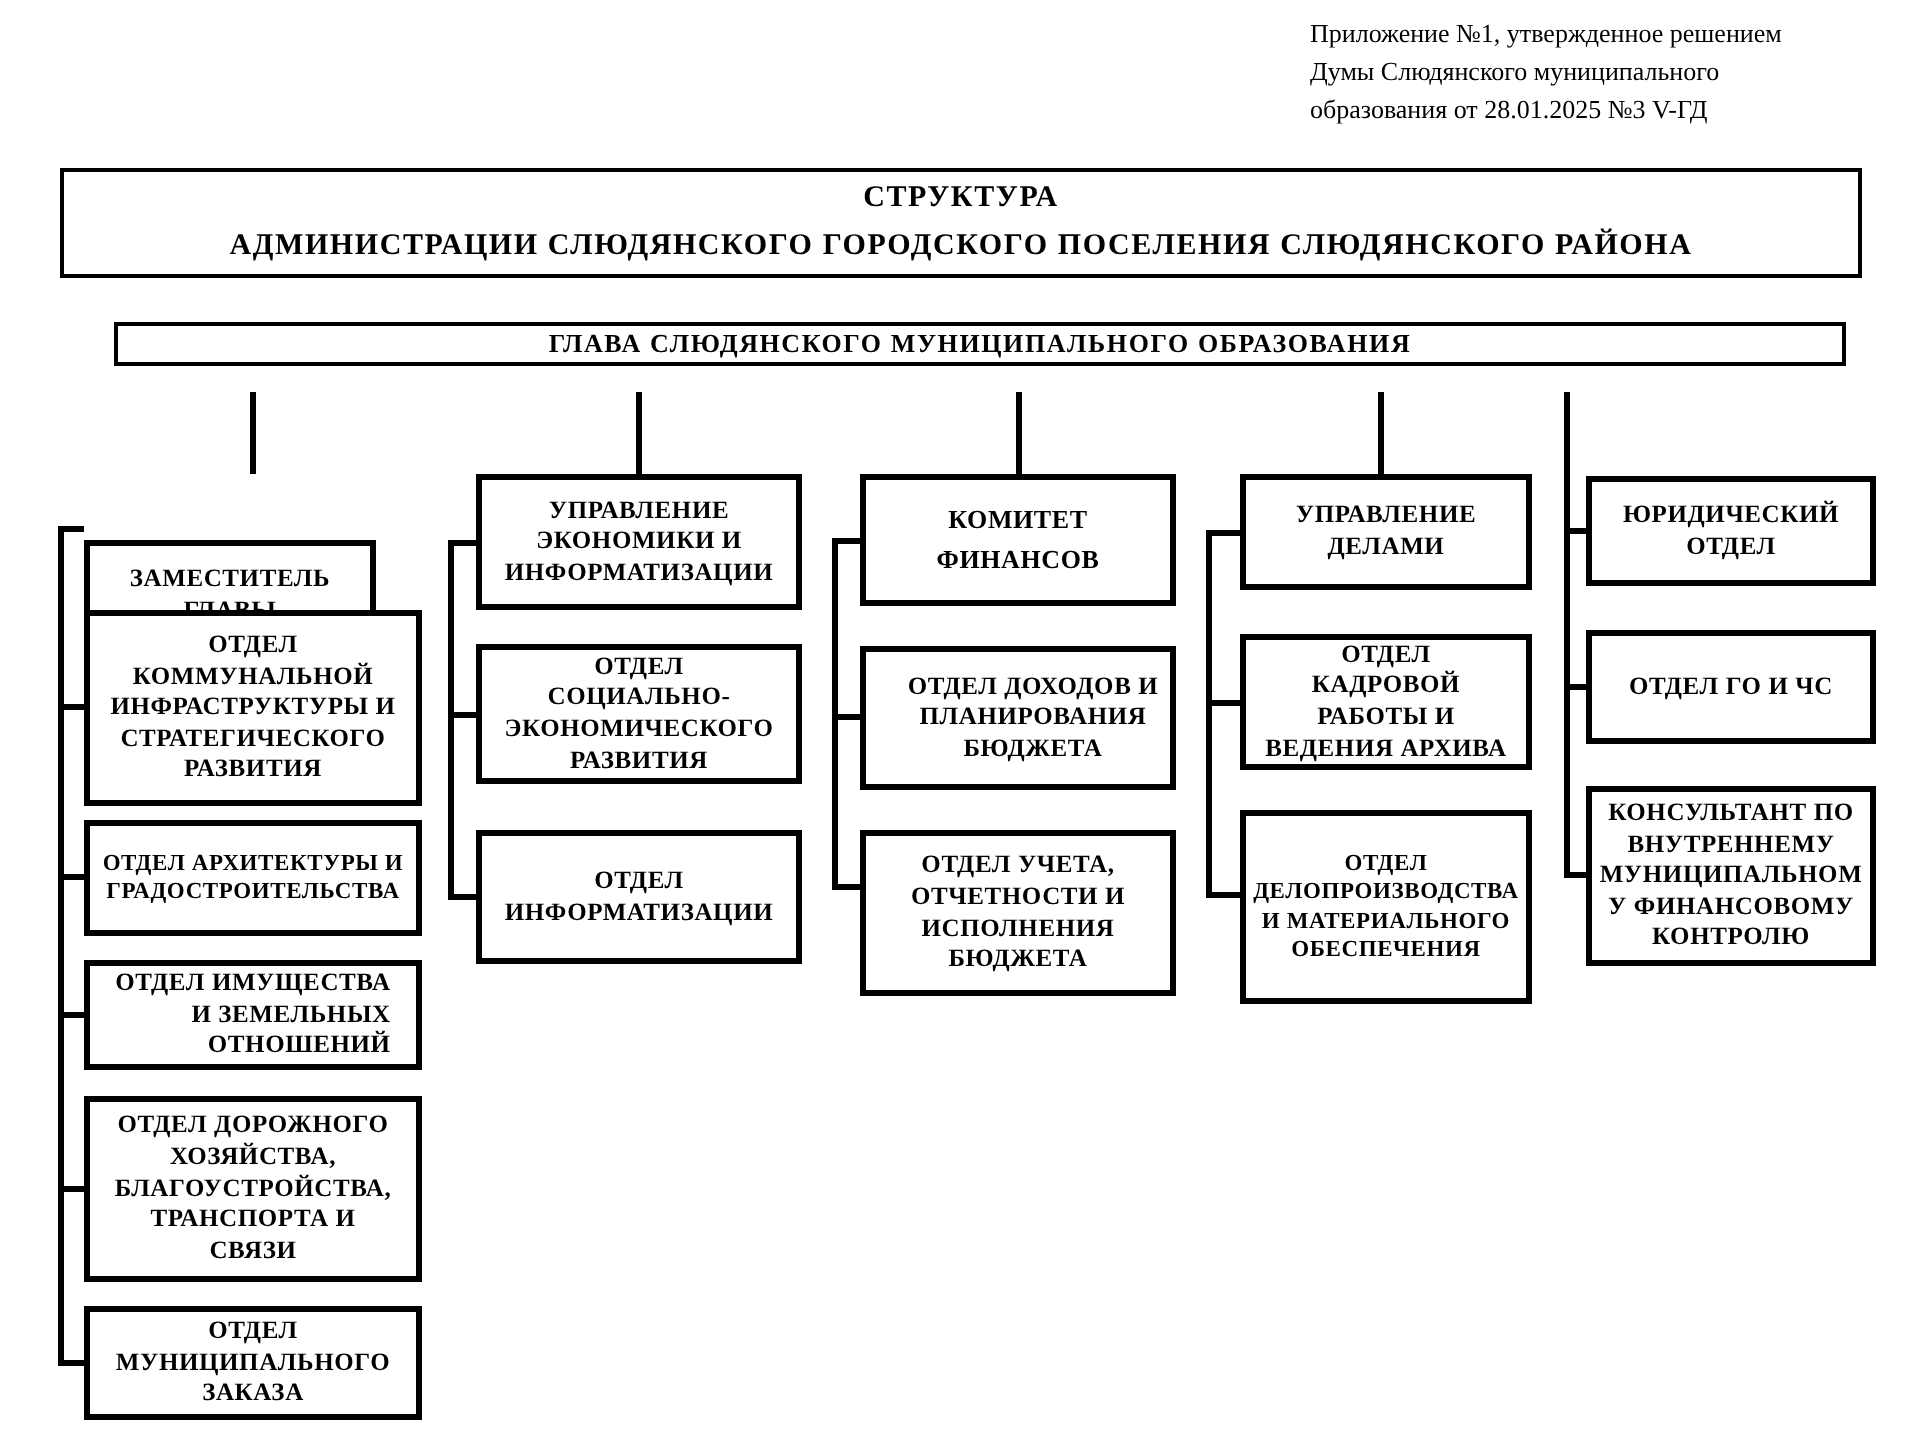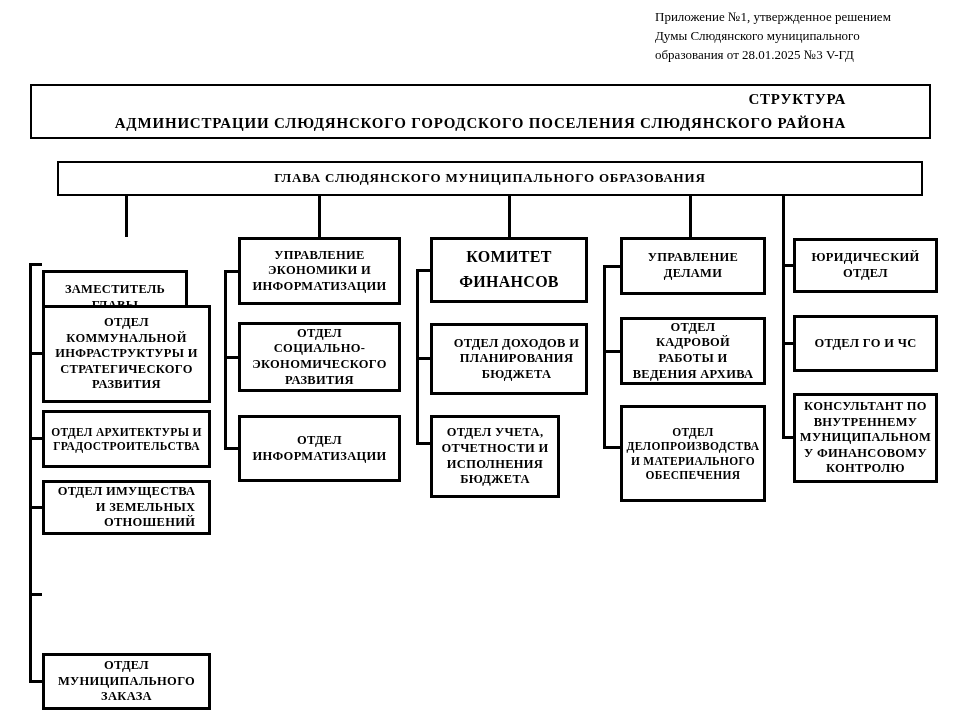--- a/index.html
+++ b/index.html
@@ -24,21 +24,21 @@
     font-weight: bold;
     font-size: 12.5px;
     line-height: 1.25;
     letter-spacing: 0.3px;
     white-space: pre-line;
     padding: 2px 3px;
   }
   .border-thin { border-width: 2px; }
   .fs-title { font-size: 15px; line-height: 1.55; letter-spacing: 0.8px; }
   .fs-head  { font-size: 13px; letter-spacing: 0.8px; }
-  .fs-large { font-size: 16px; line-height: 1.55; }
+  .fs-large { font-size: 13px; line-height: 1.55; }
   .fs-small { font-size: 11.5px; text-align: center; }
   .line { position: absolute; background: #000000; }
   .annotation {
     position: absolute;
     left: 655px; top: 8px; width: 295px;
     font-size: 13px;
     line-height: 1.45;
     font-weight: normal;
     white-space: pre-line;
     text-align: left;
@@ -46,42 +46,47 @@
 </style>
 </head>
 <body>
 
 <div id="stage">
 
   <div class="annotation">Приложение №1, утвержденное решением
 Думы Слюдянского муниципального
 образования от 28.01.2025 №3 V-ГД</div>
 
-  <div class="box border-thin fs-title" style="left:30px; top:84px; width:901px; height:55px;text-align:right;">СТРУКТУРА
+  <div class="box border-thin fs-title" style="left:30px; top:84px; width:901px; height:55px;">СТРУКТУРА
 АДМИНИСТРАЦИИ СЛЮДЯНСКОГО ГОРОДСКОГО ПОСЕЛЕНИЯ СЛЮДЯНСКОГО РАЙОНА</div>
 
-  <div class="box border-thin fs-head" style="left:57px; top:161px; width:866px; height:35px;">ГЛАВА СЛЮДЯНСКОГО МУНИЦИПАЛЬНОГО ОБРАЗОВАНИЯ</div>
+  <div class="box border-thin fs-head" style="left:57px; top:161px; width:866px; height:22px;">ГЛАВА СЛЮДЯНСКОГО МУНИЦИПАЛЬНОГО ОБРАЗОВАНИЯ</div>
 
   <div class="line" style="left:125px; top:196px; width:3px; height:41px;"></div>
   <div class="line" style="left:318px; top:196px; width:3px; height:41px;"></div>
   <div class="line" style="left:508px; top:196px; width:3px; height:41px;"></div>
   <div class="line" style="left:689px; top:196px; width:3px; height:41px;"></div>
 
   <div class="box" style="left:42px; top:227px; width:146px; height:55px;margin-top:43px;">ЗАМЕСТИТЕЛЬ
 ГЛАВЫ</div>
   <div class="box" style="left:42px; top:305px; width:169px; height:98px;">ОТДЕЛ
 КОММУНАЛЬНОЙ
 ИНФРАСТРУКТУРЫ И
 СТРАТЕГИЧЕСКОГО
 РАЗВИТИЯ</div>
   <div class="box fs-small" style="left:42px; top:410px; width:169px; height:58px;">ОТДЕЛ АРХИТЕКТУРЫ И
 ГРАДОСТРОИТЕЛЬСТВА</div>
   <div class="box" style="left:42px; top:480px; width:169px; height:55px;text-align:right;">ОТДЕЛ ИМУЩЕСТВА
 И ЗЕМЕЛЬНЫХ
 ОТНОШЕНИЙ</div>
+  <div class="box" style="left:42px; top:548px; width:169px; height:93px;">ОТДЕЛ ДОРОЖНОГО
+ХОЗЯЙСТВА,
+БЛАГОУСТРОЙСТВА,
+ТРАНСПОРТА И
+СВЯЗИ</div>
   <div class="box" style="left:42px; top:653px; width:169px; height:57px;">ОТДЕЛ
 МУНИЦИПАЛЬНОГО
 ЗАКАЗА</div>
   <div class="line" style="left:29px; top:263px; width:3px; height:420px;"></div>
   <div class="line" style="left:29px; top:263px; width:13px; height:3px;"></div>
   <div class="line" style="left:29px; top:352px; width:13px; height:3px;"></div>
   <div class="line" style="left:29px; top:437px; width:13px; height:3px;"></div>
   <div class="line" style="left:29px; top:506px; width:13px; height:3px;"></div>
   <div class="line" style="left:29px; top:593px; width:13px; height:3px;"></div>
   <div class="line" style="left:29px; top:680px; width:13px; height:3px;"></div>
@@ -98,21 +103,21 @@
   <div class="line" style="left:224px; top:270px; width:3px; height:180px;"></div>
   <div class="line" style="left:224px; top:270px; width:14px; height:3px;"></div>
   <div class="line" style="left:224px; top:356px; width:14px; height:3px;"></div>
   <div class="line" style="left:224px; top:447px; width:14px; height:3px;"></div>
 
   <div class="box fs-large" style="left:430px; top:237px; width:158px; height:66px;">КОМИТЕТ
 ФИНАНСОВ</div>
   <div class="box" style="left:430px; top:323px; width:158px; height:72px;padding-left:18px;">ОТДЕЛ ДОХОДОВ И
 ПЛАНИРОВАНИЯ
 БЮДЖЕТА</div>
-  <div class="box" style="left:430px; top:415px; width:130px; height:83px;">ОТДЕЛ УЧЕТА,
+  <div class="box" style="left:430px; top:415px; width:158px; height:83px;">ОТДЕЛ УЧЕТА,
 ОТЧЕТНОСТИ И
 ИСПОЛНЕНИЯ
 БЮДЖЕТА</div>
   <div class="line" style="left:416px; top:269px; width:3px; height:176px;"></div>
   <div class="line" style="left:416px; top:269px; width:14px; height:3px;"></div>
   <div class="line" style="left:416px; top:357px; width:14px; height:3px;"></div>
   <div class="line" style="left:416px; top:442px; width:14px; height:3px;"></div>
 
   <div class="box" style="left:620px; top:237px; width:146px; height:58px;">УПРАВЛЕНИЕ
 ДЕЛАМИ</div>

